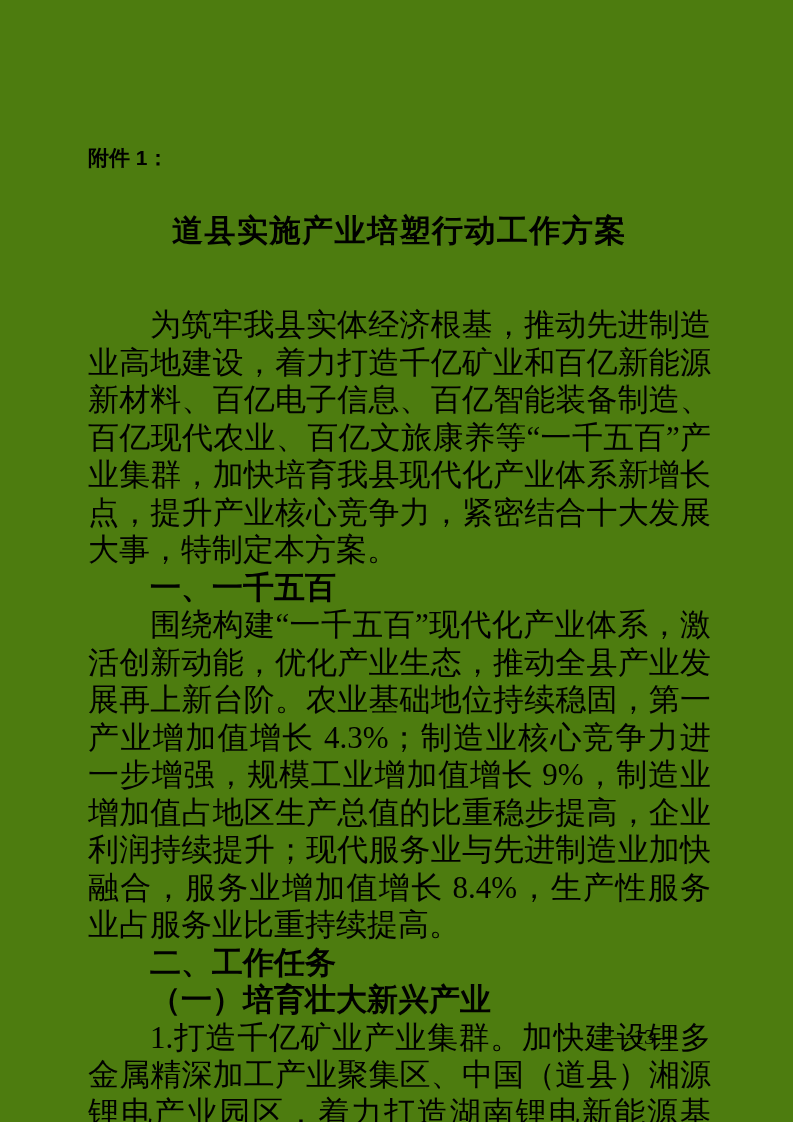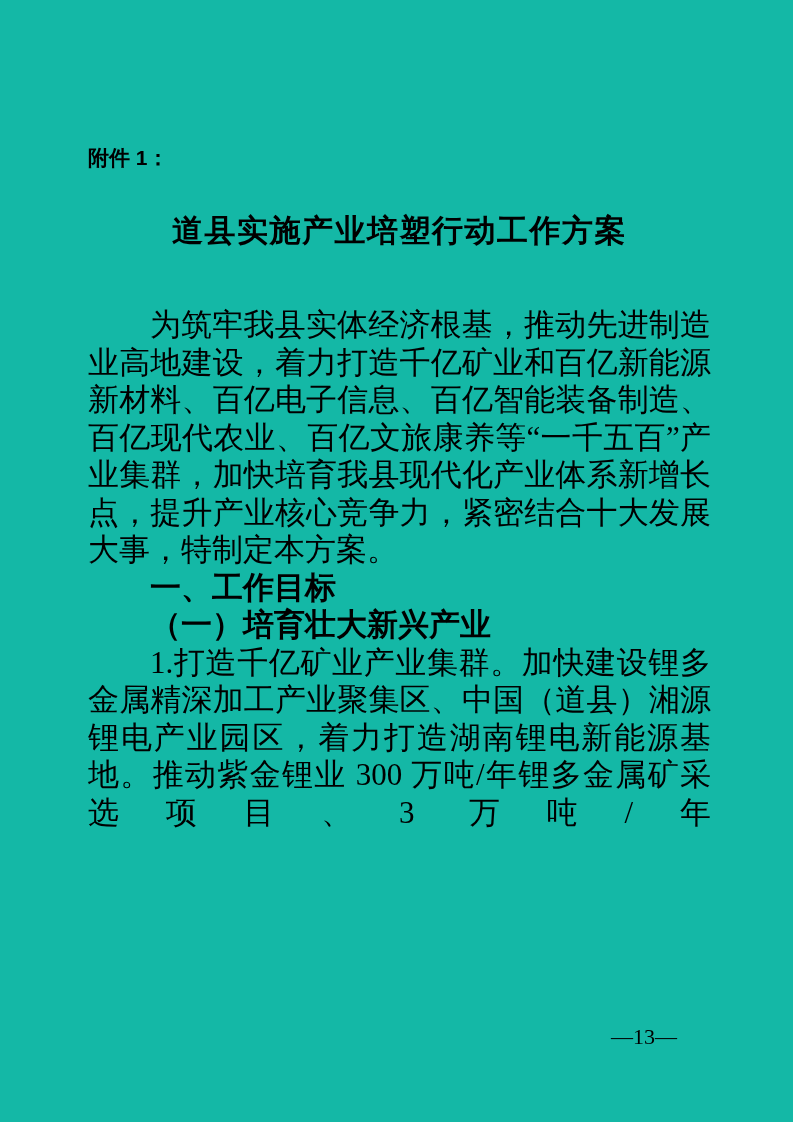--- a/index.html
+++ b/index.html
@@ -4,21 +4,21 @@
 <style>
   html, body {
     margin: 0;
     padding: 0;
     background: #ffffff;
   }
   .page {
     position: relative;
     width: 793px;
     height: 1122px;
-    background: #14b8a6;
+    background: #4d7c0f;
     color: #000000;
     box-sizing: border-box;
     padding: 146px 82px 0 88px;
     font-family: "Liberation Serif", "DejaVu Serif", serif;
     overflow: hidden;
   }
   .attachment {
     font-family: "Liberation Sans", "DejaVu Sans", sans-serif;
     font-size: 21px;
     font-weight: 600;
@@ -71,23 +71,25 @@
 <div class="page">
 
   <div class="attachment">附件 1：</div>
 
   <h1 class="doc-title">道县实施产业培塑行动工作方案</h1>
 
   <div class="content">
 
     <p>为筑牢我县实体经济根基，推动先进制造业高地建设，着力打造千亿矿业和百亿新能源新材料、百亿电子信息、百亿智能装备制造、百亿现代农业、百亿文旅康养等“一千五百”产业集群，加快培育我县现代化产业体系新增长点，提升产业核心竞争力，紧密结合十大发展大事，特制定本方案。</p>
 
-    <p class="heading-hei">一、工作目标</p>
+    <p class="heading-hei">一、一千五百</p>
 
+    <p>围绕构建“一千五百”现代化产业体系，激活创新动能，优化产业生态，推动全县产业发展再上新台阶。农业基础地位持续稳固，第一产业增加值增长 4.3%；制造业核心竞争力进一步增强，规模工业增加值增长 9%，制造业增加值占地区生产总值的比重稳步提高，企业利润持续提升；现代服务业与先进制造业加快融合，服务业增加值增长 8.4%，生产性服务业占服务业比重持续提高。</p>
 
+    <p class="heading-hei">二、工作任务</p>
 
     <p class="heading-kai">（一）培育壮大新兴产业</p>
 
     <p class="continued"><span class="para-lead">1.打造千亿矿业产业集群。</span><span>加快建设锂多金属精深加工产业聚集区、中国（道县）湘源锂电产业园区，着力打造湖南锂电新能源基地。推动紫金锂业 300 万吨/年锂多金属矿采选项目、3 万吨/年</span></p>
 
   </div>
 
   <div class="page-number">—13—</div>
 
 </div>

